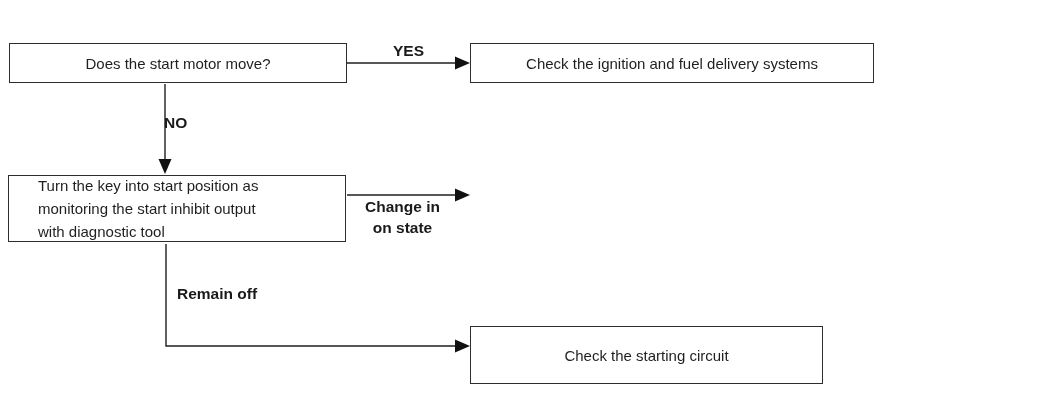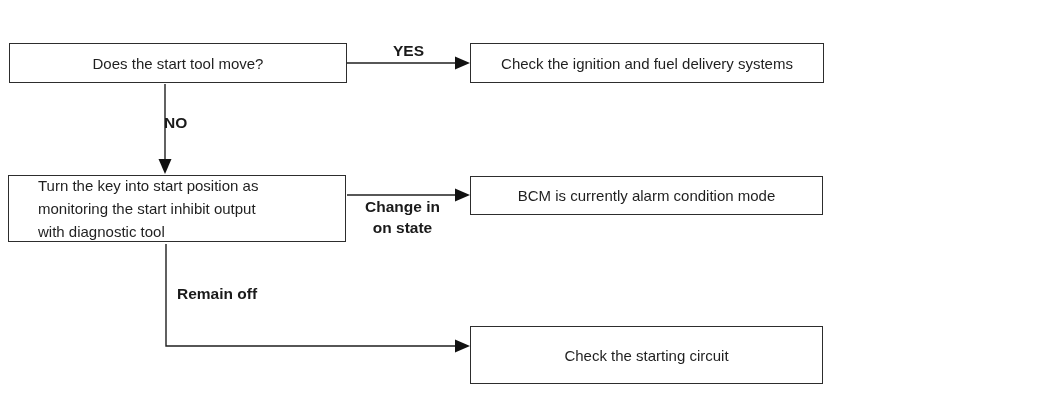--- a/index.html
+++ b/index.html
@@ -31,21 +31,21 @@
   }
   .node.left-align {
     justify-content: flex-start;
     text-align: left;
     padding-left: 29px;
     padding-right: 6px;
     line-height: 23px;
     white-space: pre-line;
   }
   #node-start-motor   { left: 9px;   top: 43px;  width: 338px; height: 40px; }
-  #node-check-ignition{ left: 470px; top: 43px;  width: 354px; height: 40px; }
+  #node-check-ignition{ left: 470px; top: 43px;  width: 404px; height: 40px; }
   #node-turn-key      { left: 8px;   top: 175px; width: 338px; height: 67px; }
   #node-bcm-alarm     { left: 470px; top: 176px; width: 353px; height: 39px; }
   #node-check-circuit { left: 470px; top: 326px; width: 353px; height: 58px; }
 
   .edge-label {
     position: absolute;
     font-size: 15.5px;
     font-weight: bold;
     line-height: 21px;
     color: #1a1a1a;
@@ -91,29 +91,28 @@
     <g>
       <line x1="347" y1="195" x2="456" y2="195"></line>
       <polygon points="470,195 455,188.5 455,201.5"></polygon>
     </g>
     <g>
       <polyline points="166,244 166,346 456,346"></polyline>
       <polygon points="470,346 455,339.5 455,352.5"></polygon>
     </g>
   </svg>
 
-  <div class="node" id="node-start-motor">Does the start tool move?</div>
+  <div class="node" id="node-start-motor">Does the start motor move?</div>
 
   <div class="node" id="node-check-ignition">Check the ignition and fuel delivery systems</div>
 
   <div class="node left-align" id="node-turn-key">Turn the key into start position as
 monitoring the start inhibit output
 with diagnostic tool</div>
 
-  <div class="node" id="node-bcm-alarm">BCM is currently alarm condition mode</div>
 
   <div class="node" id="node-check-circuit">Check the starting circuit</div>
 
   <div class="edge-label" id="label-yes">YES</div>
 
   <div class="edge-label" id="label-no">NO</div>
 
   <div class="edge-label" id="label-change">Change in
 on state</div>
 

